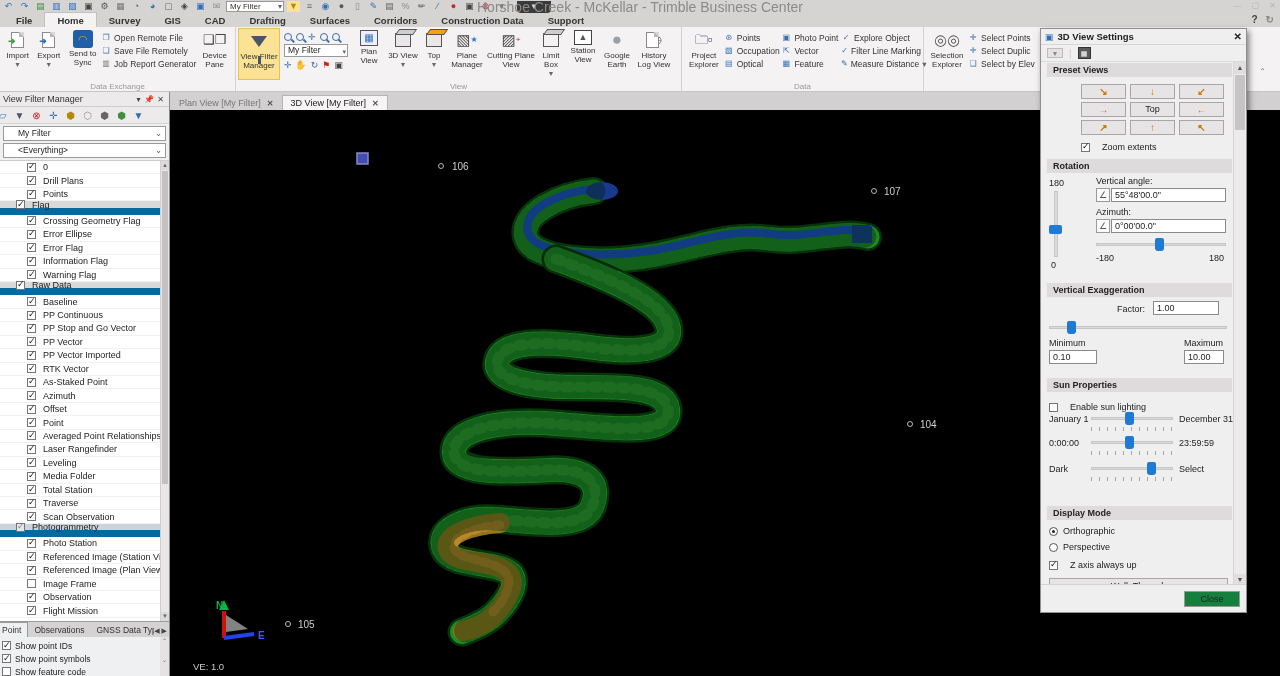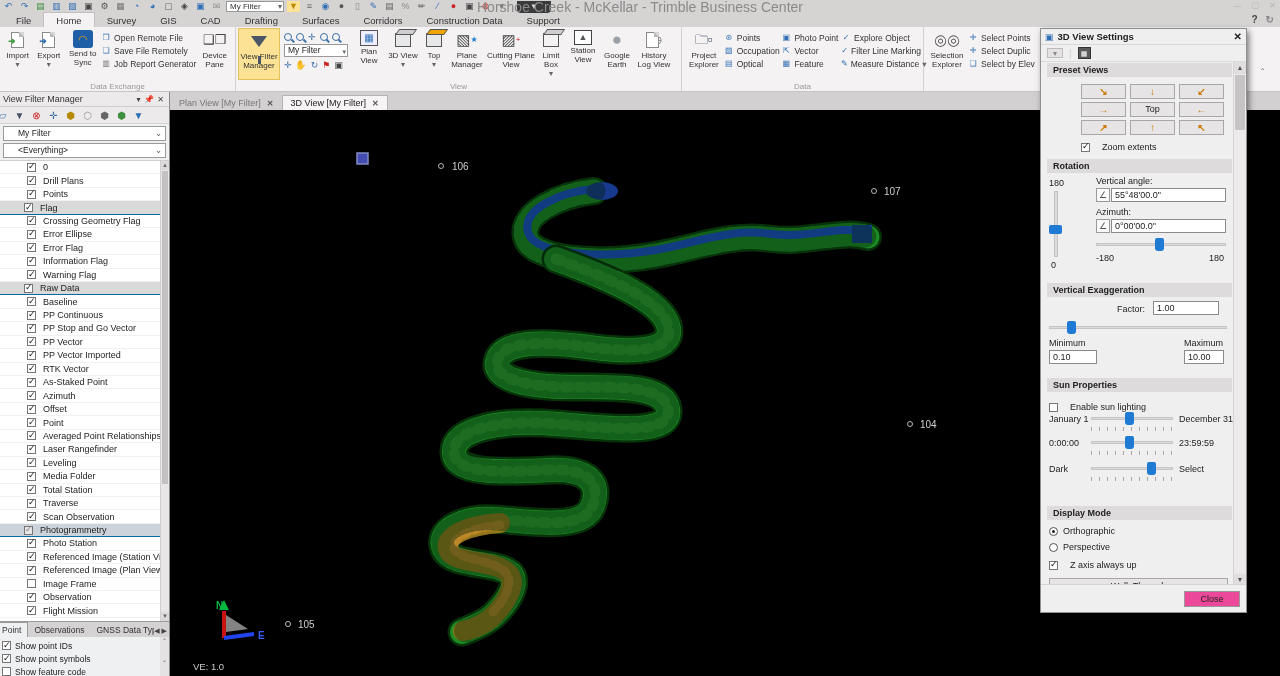--- a/index.html
+++ b/index.html
@@ -9,21 +9,21 @@
   
   .titlebar{position:absolute;left:0;top:0;width:1280px;height:13px;background:#d6d3d3;display:flex;align-items:center;padding-left:2px;gap:3px;}
   .qicon{width:13px;height:11px;font-size:9px;line-height:11px;text-align:center;color:#2f6fb5;}
   .qcombo{width:58px;height:11px;background:#fff;border:1px solid #999;font-size:8px;line-height:9px;padding-left:3px;color:#333;position:relative;}
   .qcombo::after{content:"▾";position:absolute;right:1px;top:0;color:#666;}
   .qdrop{width:34px;height:12px;background:#3a3a3a;border-radius:0 0 4px 4px;color:#ddd;text-align:center;font-size:8px;line-height:11px;margin-left:6px;}
   .apptitle{position:absolute;left:0;right:0;text-align:center;font-size:14px;color:#8a8a8a;pointer-events:none;}
   .winctl{position:absolute;right:4px;top:1px;display:flex;gap:10px;color:#b5b2b2;font-size:8px;}
 
   
-  .tabrow{position:absolute;left:0;top:13px;width:1280px;height:14px;background:#d6d3d3;display:flex;align-items:flex-end;padding-left:4px;}
+  .tabrow{position:absolute;left:0;top:13px;width:1280px;height:14px;background:#d6d3d3;display:flex;align-items:flex-end;padding-left:4px;font-weight:bold;}
   .rtab{padding:2px 12px 1px 12px;font-size:9.5px;color:#333;}
   .rtab.active{background:#f4f2f2;border:1px solid #c2c0c0;border-bottom:none;}
   .tabrow-right{position:absolute;right:6px;top:14px;display:flex;gap:8px;color:#444;font-size:10px;font-weight:bold;}
 
   
   .ribbon{position:absolute;left:0;top:27px;width:1280px;height:65px;background:#f4f2f2;border-bottom:1px solid #c6c4c4;display:flex;}
   .rgroup{position:relative;height:100%;border-right:1px solid #d2d0d0;padding:1px 2px 10px 2px;display:flex;align-items:flex-start;}
   .glabel{position:absolute;bottom:0;left:0;right:0;text-align:center;font-size:8px;color:#9a9898;}
   .bigbtn{width:34px;height:52px;display:flex;flex-direction:column;align-items:center;justify-content:flex-start;font-size:8px;text-align:center;color:#333;padding-top:2px;line-height:1.15;}
   .bigbtn .ic{width:22px;height:20px;display:flex;align-items:center;justify-content:center;font-size:15px;margin-bottom:1px;}
@@ -52,21 +52,21 @@
   .lp-header .sp{flex:1;}
   .lp-hbtn{width:11px;text-align:center;color:#444;font-size:8px;}
   .lp-toolbar{height:17px;display:flex;align-items:center;gap:4px;padding-left:0px;border-bottom:1px solid #d5d3d3;background:#eceaea;}
   .tbico{width:13px;height:13px;font-size:10px;line-height:13px;text-align:center;}
   .comborow{display:flex;align-items:center;gap:2px;padding:2px 3px;}
   .lcombo{flex:1;height:15px;background:#fff;border:1px solid #9a9a9a;font-size:8.5px;line-height:13px;padding-left:14px;position:relative;color:#222;}
   .lcombo::after{content:"⌄";position:absolute;right:3px;top:0px;color:#555;}
   .treewrap{flex:1;position:relative;background:#fff;overflow:hidden;border-top:1px solid #cfcdcd;}
   .tree{position:absolute;left:0;top:0;right:9px;}
   .trow{height:13.45px;display:flex;align-items:center;background:#fff;padding-left:27px;border-bottom:1px solid #f1f1f1;}
-  .trow.group{background:#d9d9d9;padding-left:24px;border-bottom:1px solid #0369a1;}
+  .trow.group{background:#d9d9d9;padding-left:16px;border-bottom:7px solid #0369a1;}
   .trow.sel{background:#ccd3da;}
   .cb{width:9px;height:9px;border:1px solid #757575;background:#fff;margin-right:7px;position:relative;flex:none;}
   .cb.on::after{content:"✓";font-size:9px;position:absolute;top:-2.5px;left:0px;color:#1a1a1a;}
   .cb.dim{background:#e6e6e6;}
   .cb.dim::after{color:#8a8a8a;}
   .tlabel{font-size:9px;color:#222;white-space:nowrap;}
   .vscroll{position:absolute;right:0;top:0;bottom:0;width:9px;background:#e8e6e6;border-left:1px solid #d0cece;}
   .vscroll .up,.vscroll .dn{position:absolute;left:0;right:0;height:9px;background:#dcdada;color:#666;font-size:6px;text-align:center;line-height:9px;}
   .vscroll .dn{bottom:0;}
   .vscroll .thumb{position:absolute;left:1px;right:1px;top:10px;height:68%;background:#c2c0c0;}
@@ -112,21 +112,21 @@
   .track{position:absolute;height:3px;background:#dcdad a;background:#dcdada;border:1px solid #c6c4c4;}
   .vtrack{position:absolute;width:4px;background:#dcdada;border:1px solid #c6c4c4;}
   .handle{position:absolute;width:9px;height:13px;background:#1e7ad2;border-radius:2px 2px 3px 3px;}
   .handle.h{width:9px;height:13px;}
   .handle.v{width:13px;height:9px;border-radius:2px;}
   .ticks{position:absolute;height:4px;background:repeating-linear-gradient(90deg,#a8a6a6 0 1px,transparent 1px 8px);}
   .radio{width:9px;height:9px;border:1px solid #555;border-radius:50%;background:#fff;position:relative;flex:none;}
   .radio.on::after{content:"";position:absolute;left:2px;top:2px;width:3px;height:3px;border-radius:50%;background:#222;}
   .walkbtn{position:absolute;left:8px;right:6px;height:16px;background:#e6e4e4;border:1px solid #a8a6a6;font-size:9px;text-align:center;color:#222;line-height:14px;}
   .sp-bottom{position:absolute;left:0;bottom:0;width:205px;height:28px;background:#f0efef;border-top:1px solid #d5d3d3;}
-  .closebtn{position:absolute;right:6px;top:6px;width:56px;height:16px;background:#ec4899;border:1px solid #9a9898;font-size:9px;text-align:center;line-height:14px;color:#222;}
+  .closebtn{position:absolute;right:6px;top:6px;width:56px;height:16px;background:#15803d;border:1px solid #9a9898;font-size:9px;text-align:center;line-height:14px;color:#222;}
   .chev{position:absolute;color:#777;font-size:8px;}
 </style>
 </head>
 <body>
 
 <div id="app">
 
   <div class="titlebar">
     <span class="qicon">↶</span>
     <span class="qicon">↷</span>

